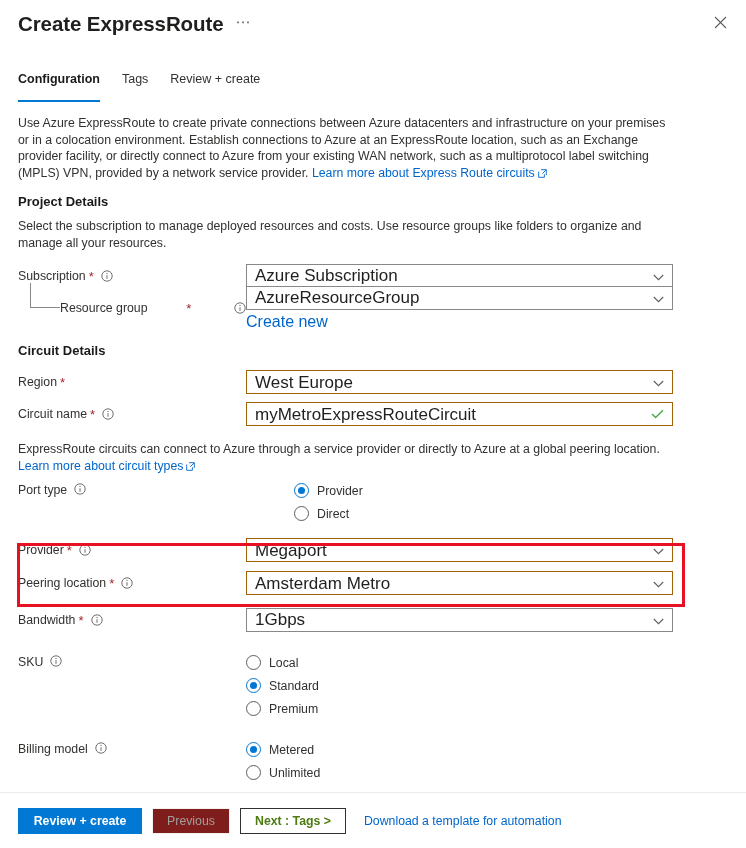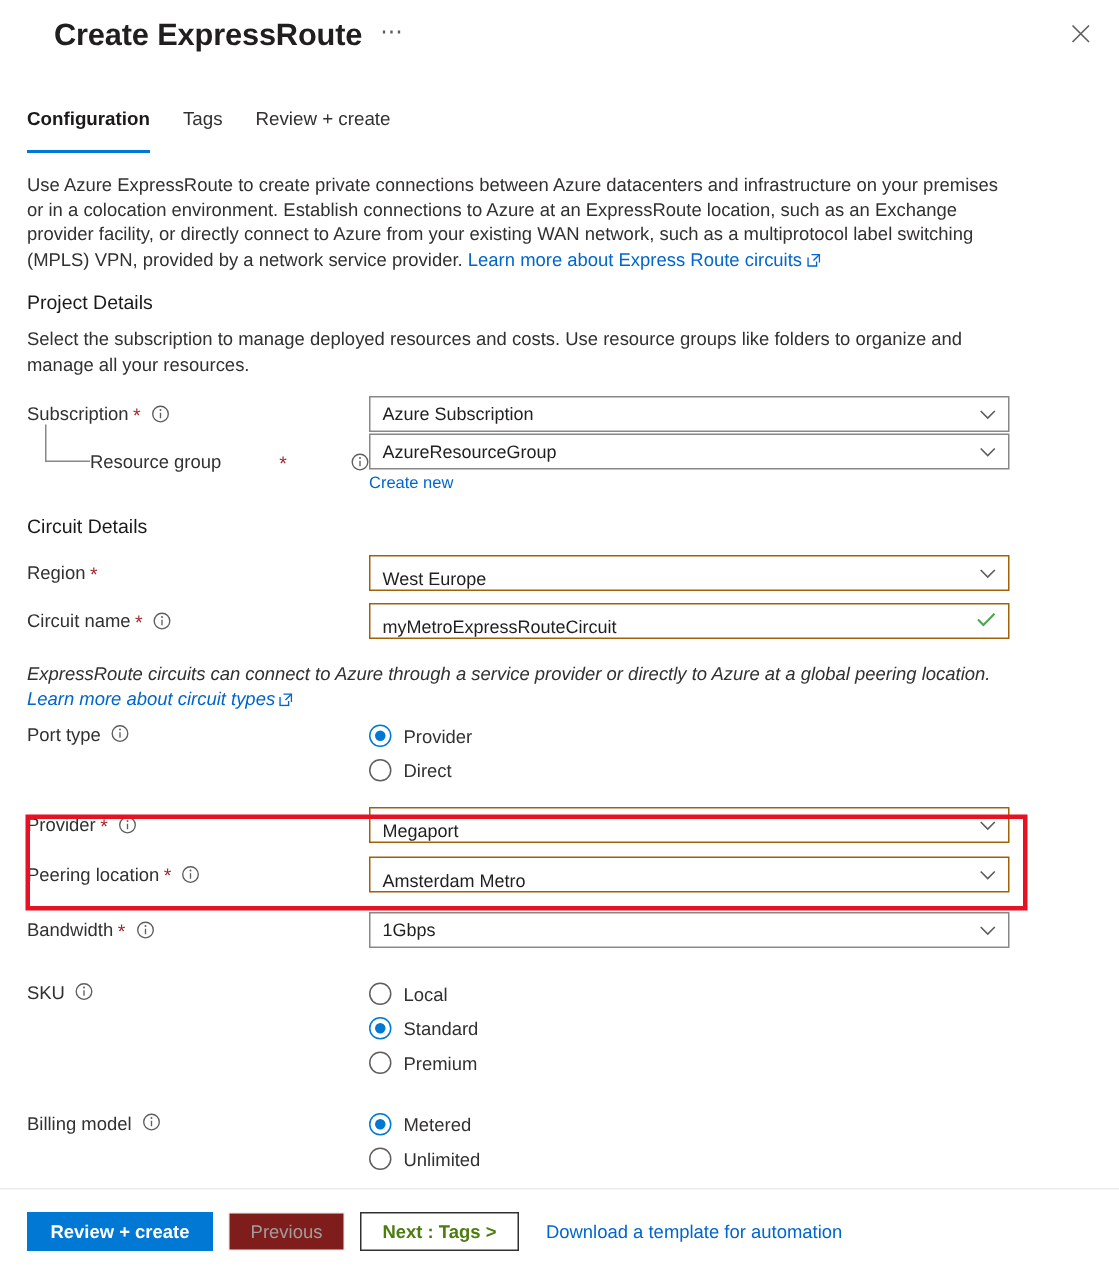--- a/index.html
+++ b/index.html
@@ -22,21 +22,20 @@
     padding: 12px 18px 0 18px;
     height: 52px;
   }
   .title-row { display: flex; align-items: center; gap: 9px; }
   .blade-title {
     font-size: 20.5px;
     font-weight: 600;
     color: #201f1e;
     letter-spacing: -0.1px;
     line-height: 1.2;
-    margin-left: 18px;
   }
   .ellipsis-btn {
     color: #605e5c;
     font-size: 15px;
     letter-spacing: 1px;
     padding: 0 3px 6px 3px;
     cursor: pointer;
     line-height: 1;
   }
   .close-btn {
@@ -80,21 +79,21 @@
   }
   .desc {
     font-size: 12.3px;
     line-height: 16.5px;
     color: #323130;
     max-width: 660px;
     margin-bottom: 12px;
   }
   .section-title {
     font-size: 13px;
-    font-weight: 400;
+    font-weight: 700;
     color: #1b1a19;
     margin: 0 0 9px 0;
   }
   .helper {
     font-size: 12.3px;
     line-height: 16.5px;
     color: #323130;
     max-width: 655px;
     margin-bottom: 14px;
   }
@@ -139,21 +138,21 @@
 
   
   .ctl {
     position: relative;
     height: 24px;
     border: 1px solid #8a8886;
     background: #fff;
     display: flex;
     align-items: center;
     padding: 0 26px 0 8px;
-    font-size: 12px;
+    font-size: 17px;
     color: #201f1e;
     cursor: pointer;
     white-space: nowrap;
     overflow: hidden;
   }
   .ctl.accent { border: 1px solid #a16207; align-items: flex-end; }
   .chev {
     position: absolute;
     right: 8px; top: 50%;
     transform: translateY(-50%);
@@ -161,21 +160,21 @@
     color: #605e5c;
   }
   .check {
     position: absolute;
     right: 8px; top: 50%;
     transform: translateY(-50%);
     pointer-events: none;
   }
   .sub-link {
     margin-top: 3px;
-    font-size: 11px;
+    font-size: 16px;
   }
 
   
   .tree-line {
     position: absolute;
     left: 12px;
     top: -14px;
     width: 30px;
     height: 25px;
     border-left: 1px solid #8a8886;
@@ -392,30 +391,30 @@
         <span>myMetroExpressRouteCircuit</span>
         <span class="check">
           <svg width="13" height="10" viewBox="0 0 13 10">
               <path d="M1 5 L4.6 8.6 L12 1.2" stroke="#4aa84a" stroke-width="1.4" fill="none"></path>
             </svg>
         </span>
       </div>
     </div>
   </div>
 
-  <div class="helper" style="margin-bottom:4px;font-style:italic;">
+  <div class="helper" style="margin-bottom:4px;">
     <span>ExpressRoute circuits can connect to Azure through a service provider or directly to Azure at a global peering location.</span><br>
     <a class="link">Learn more about circuit types</a><span class="ext-icon"><svg width="9" height="9" viewBox="0 0 9 9">
           <path d="M3 0.7 H8.3 V6" stroke="#0066cc" stroke-width="0.9" fill="none"></path>
           <path d="M0.7 2.6 V8.3 H6.4 V5.3" stroke="#0066cc" stroke-width="0.9" fill="none"></path>
           <path d="M8.2 0.8 L4.3 4.7" stroke="#0066cc" stroke-width="0.9" fill="none"></path>
         </svg></span>
   </div>
 
-  <div class="field-block" style="margin-bottom:14px;">
+  <div class="field-block" style="margin-bottom:14px;gap:48px;">
     <div class="flabel">
       <span>Port type</span>
       <span class="info-icon">
         <svg width="12" height="12" viewBox="0 0 12 12">
             <circle cx="6" cy="6" r="5.2" stroke="#605e5c" stroke-width="0.9" fill="none"></circle>
             <circle cx="6" cy="3.3" r="0.65" fill="#605e5c"></circle>
             <path d="M6 5.2 V8.8" stroke="#605e5c" stroke-width="0.9"></path>
           </svg>
       </span>
     </div>

